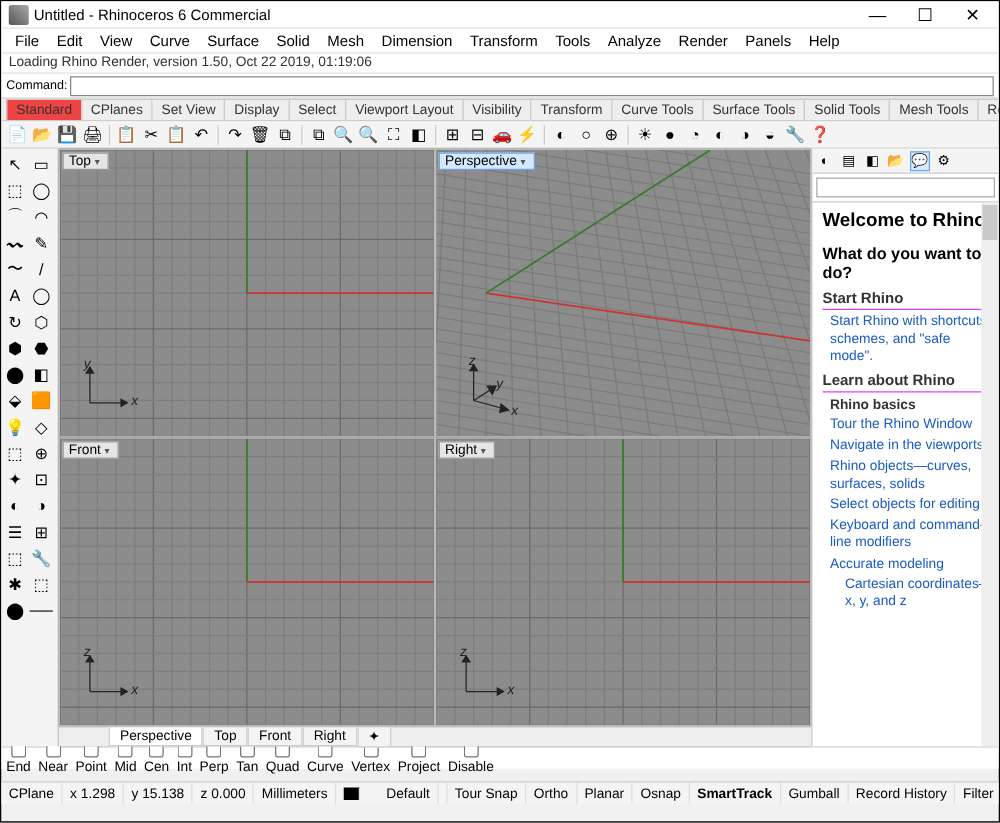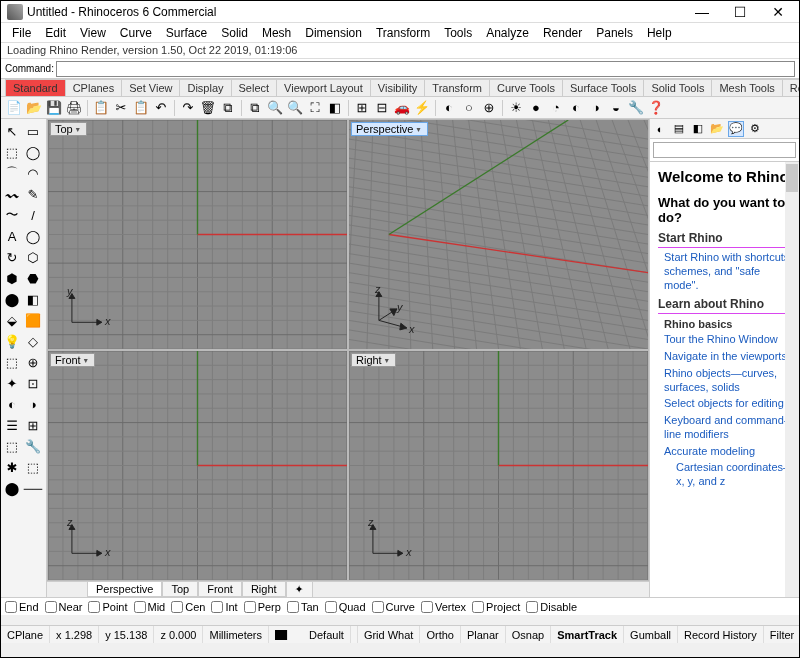--- a/index.html
+++ b/index.html
@@ -41,21 +41,21 @@
 .rightpanel .autoupd{padding:2px 4px; font-size:11px; display:flex; align-items:center; gap:3px;}
 .rightpanel .helpbody{flex:1; overflow:hidden; border-top:1px solid #ccc; padding:6px 4px 6px 8px; position:relative;}
 .rightpanel .helpbody h1{font-size:15px; font-weight:bold; margin-bottom:10px;}
 .rightpanel .helpbody h2{font-size:13px; font-weight:bold; margin:6px 0;}
 .rightpanel .helpbody .sect{font-size:12px; font-weight:bold; color:#333; margin-top:5px; border-bottom:1px solid #d946ef; padding-bottom:2px;}
 .rightpanel .helpbody a{color:#1a5bbf; text-decoration:none; font-size:11px; display:block; margin:3px 0 3px 6px; line-height:1.25;}
 .rightpanel .helpbody .sub{font-weight:bold; color:#333; font-size:11px; margin:4px 0 2px 6px;}
 .rightpanel .scroll{position:absolute; right:0; top:0; bottom:0; width:14px; background:#eee;}
 .rightpanel .scroll .thumb{position:absolute; left:1px; right:1px; top:2px; height:28px; background:#c9c9c9;}
 .osnapbar { height:18px; background:#fff; border-top:1px solid #ccc; display:flex; align-items:center; padding:0 4px; gap:6px; font-size:11px;}
-.osnapbar label{display:flex; align-items:center; gap:2px;}
+.osnapbar label{display:flex; align-items:center; gap:2px;flex-direction:column;}
 .osnapbar input[type=checkbox]{width:12px;height:12px;}
 .statusbar { height:18px; background:#f4f4f4; border-top:1px solid #ccc; display:flex; align-items:center; font-size:11px; white-space:nowrap; overflow:hidden;margin-top:10px;}
 .statusbar span{ padding:0 6px; border-right:1px solid #ddd; height:100%; display:inline-flex; align-items:center;}
 .statusbar .blk{display:inline-flex;align-items:center;gap:15px;}
 .statusbar .sq{width:10px;height:10px;background:#000;display:inline-block;}
 </style>
 </head>
 <body>
 
 <div class="titlebar">
@@ -555,21 +555,21 @@
   <span>CPlane</span>
   <span>x 1.298</span>
   <span>y 15.138</span>
   <span>z 0.000</span>
   <span>Millimeters</span>
   <span class="blk">
       <span class="sq"></span>
       <span>Default</span>
     </span>
   <span id="statusitems" style="border:none;padding:0;flex:1;overflow:hidden">
-      <span>Grid What</span>
+      <span>Tour Snap</span>
       <span>Ortho</span>
       <span>Planar</span>
       <span>Osnap</span>
       <span style="font-weight: bold;">SmartTrack</span>
       <span>Gumball</span>
       <span>Record History</span>
       <span>Filter</span>
       <span>A</span>
     </span>
 </div>

